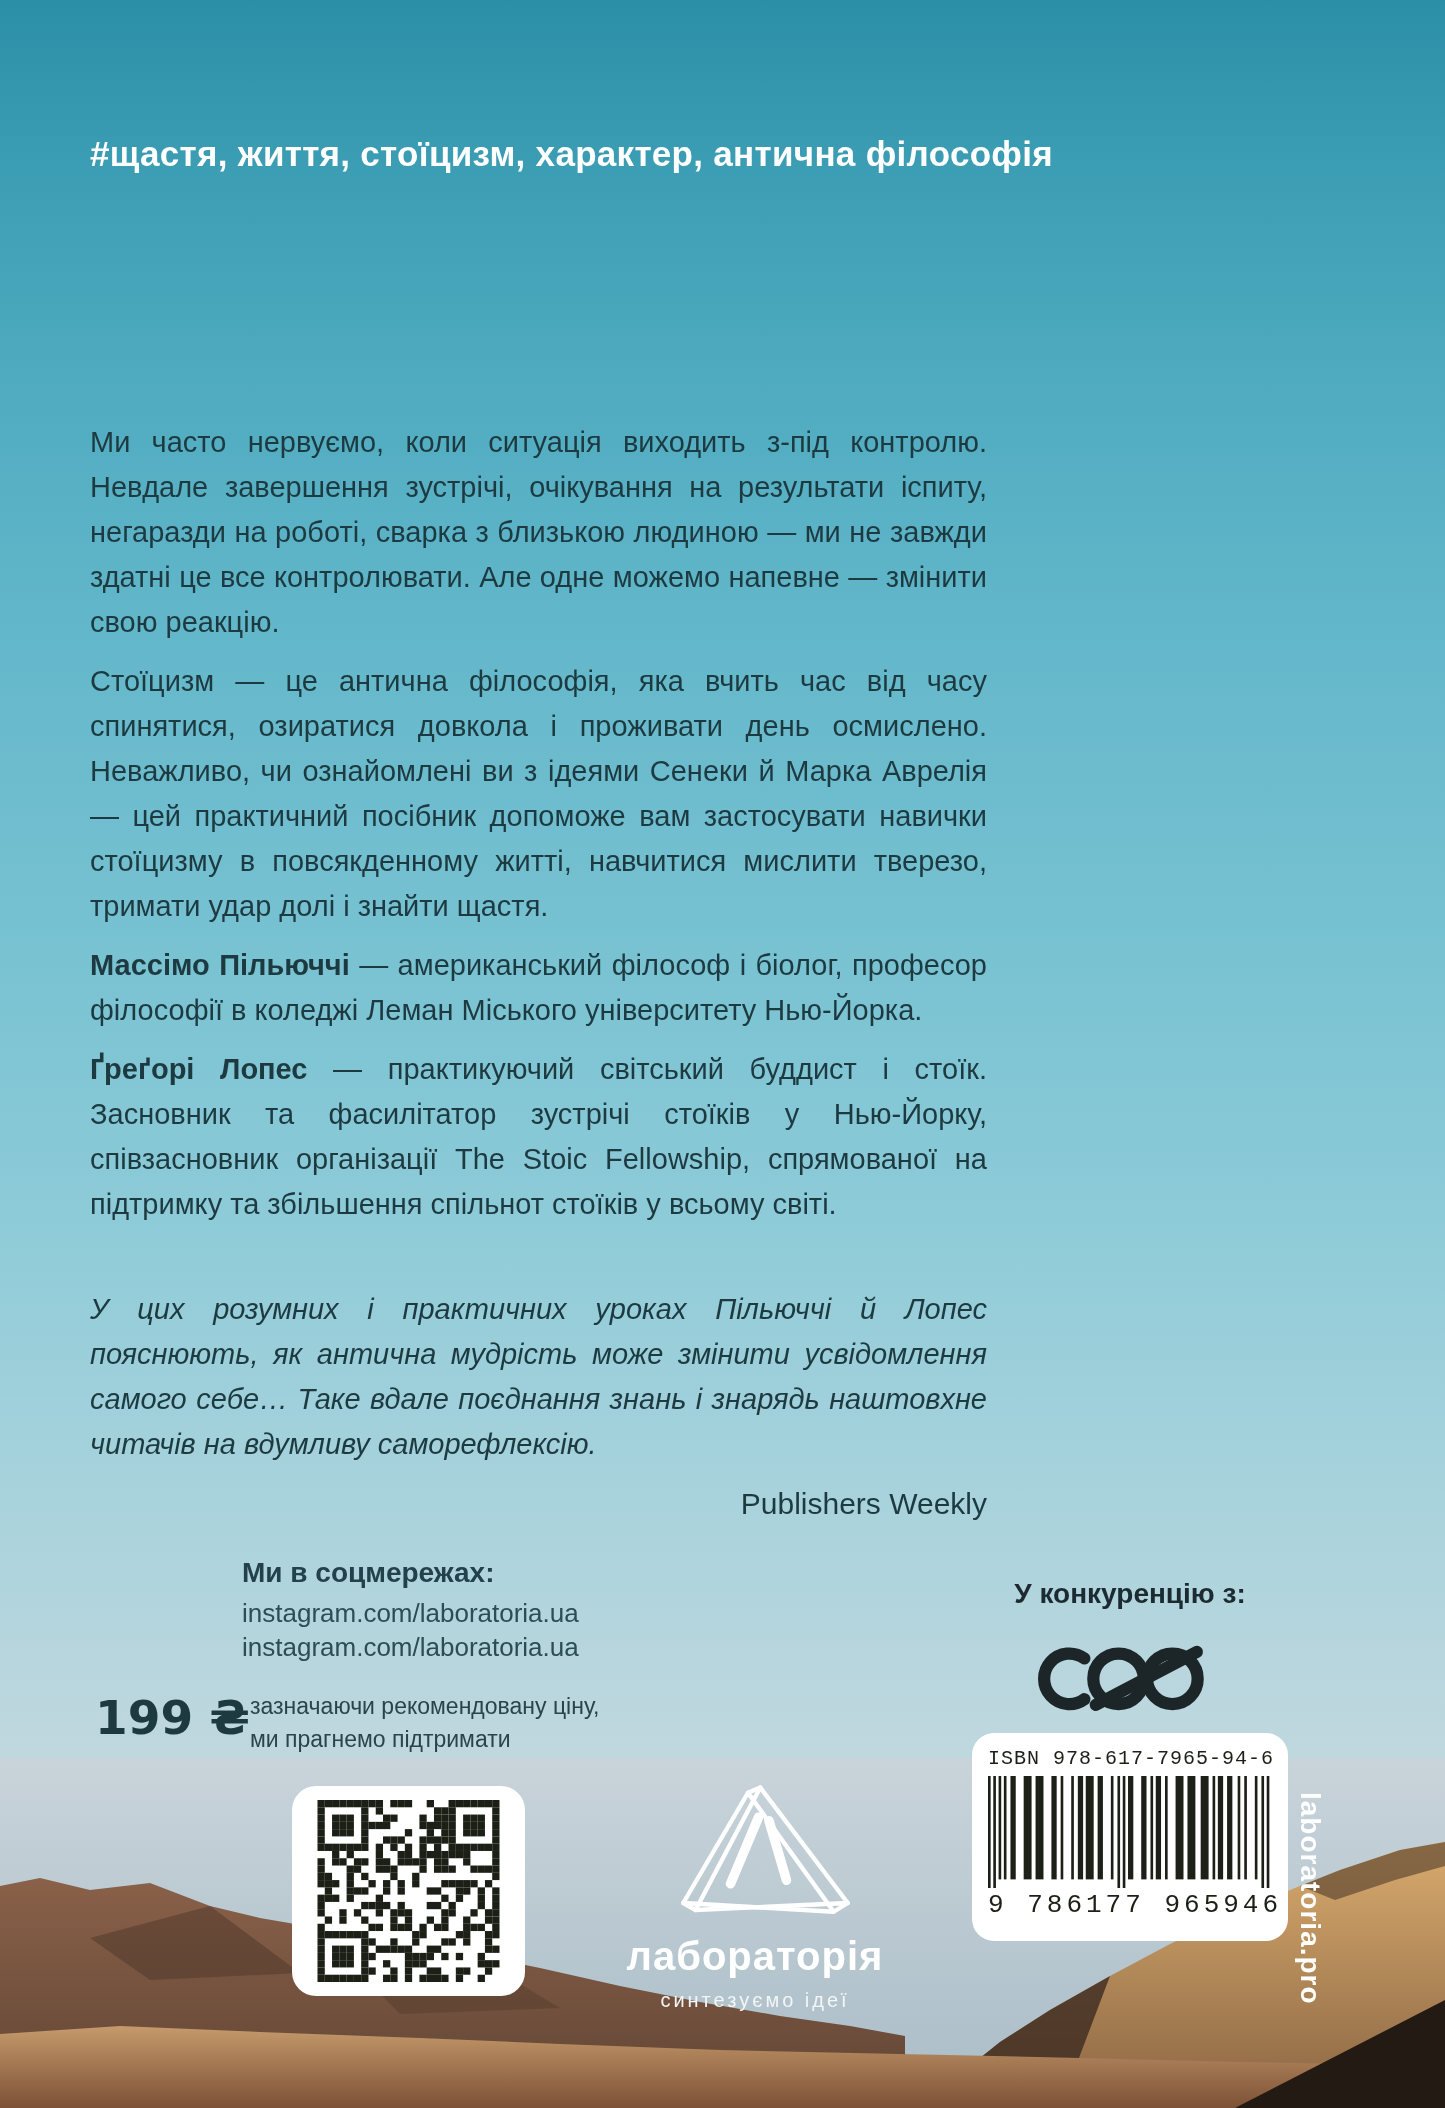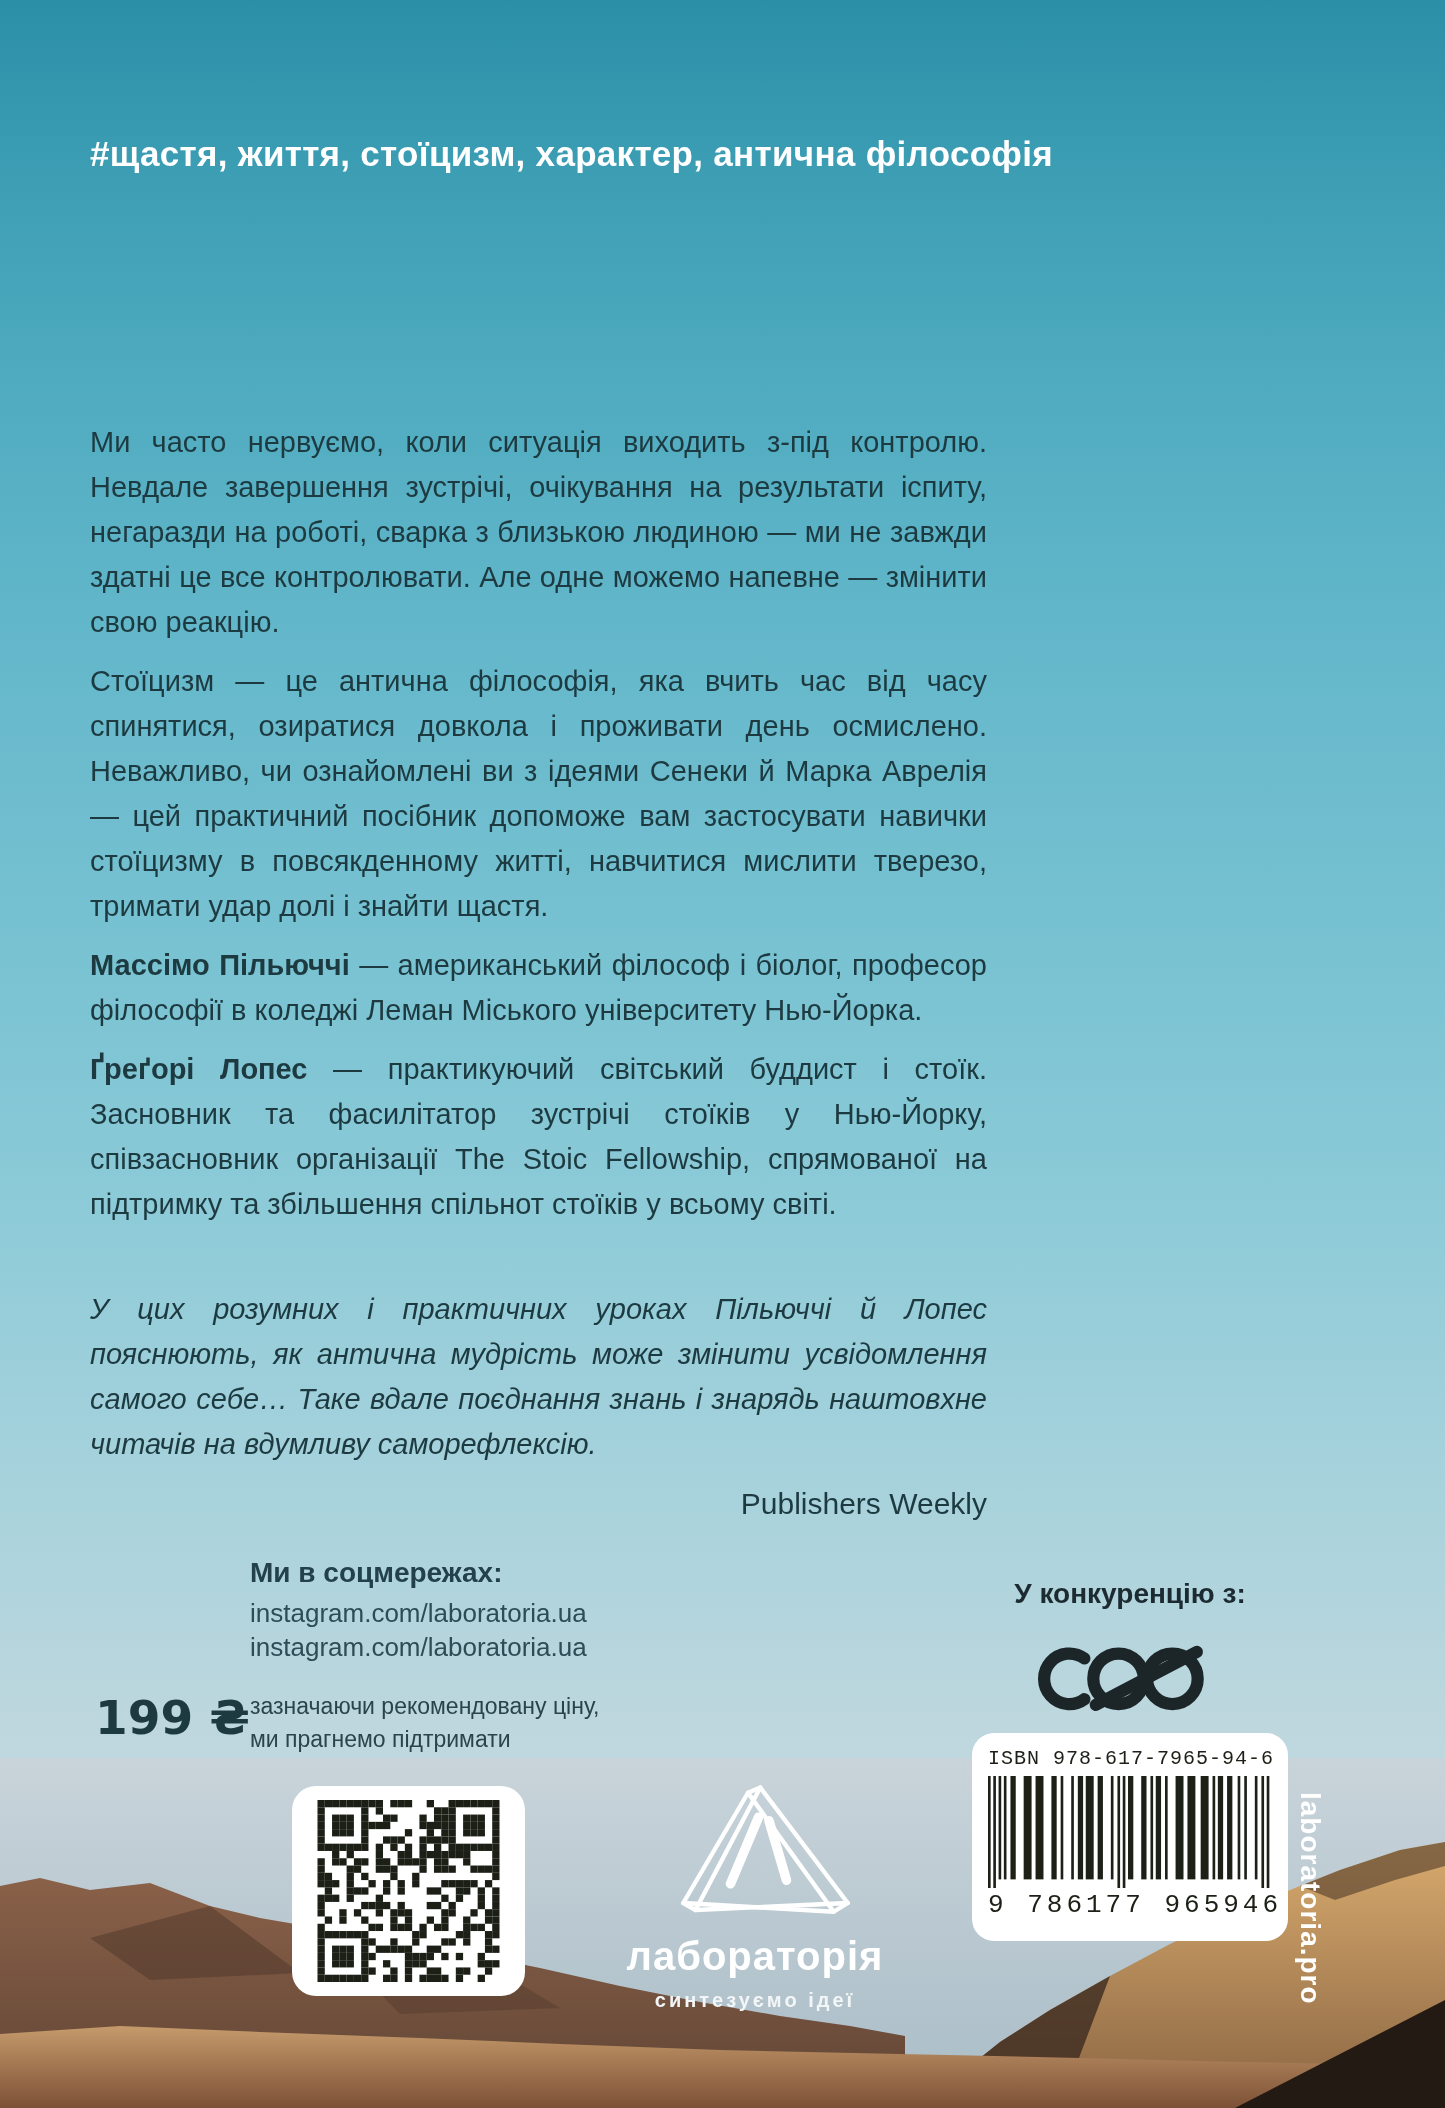--- a/index.html
+++ b/index.html
@@ -13,21 +13,21 @@
   .hashtag{left:90px;top:134px;font-size:35px;font-weight:700;color:#ffffff;
            letter-spacing:0.3px;}
   
   .content{left:90px;top:420px;width:897px;color:#1d3a41;font-size:29px;
            line-height:45px;}
   .content p{margin:0 0 14px 0;text-align:justify;}
   .content p.author .name{font-weight:700;}
   .content p.quote{font-style:italic;margin-top:60px;margin-bottom:14px;}
   .content p.source{text-align:right;font-style:normal;font-size:30px;}
   
-  .social{left:250px;top:1556px;color:#2c4d55;font-size:26px;line-height:34px;}
+  .social{left:242px;top:1556px;color:#2c4d55;font-size:26px;line-height:34px;}
   .social .head{font-weight:700;font-size:28px;color:#23414a;margin-bottom:6px;}
   
   .partner{left:965px;top:1578px;width:330px;text-align:center;color:#1c2b31;}
   .partner .head{font-weight:700;font-size:28px;}
   .partner svg{margin-top:16px;}
   .partner .cap{font-size:17px;letter-spacing:5px;color:#2a3c42;margin-top:0;}
   
   .price-amount{left:95px;top:1690px;font-size:47px;font-weight:700;color:#1d3a41;
         font-family:"DejaVu Sans","Liberation Sans",sans-serif;}
   .price-note{left:250px;top:1690px;width:460px;font-size:23px;line-height:33px;
@@ -40,21 +40,21 @@
   .ebook{left:60px;top:1843px;width:225px;text-align:right;color:#ffffff;
          font-weight:700;font-size:27px;line-height:37px;z-index:3;}
   .ebook span{display:block;}
   
   .qr-box{left:292px;top:1786px;width:205px;height:182px;background:#ffffff;
           border-radius:24px;padding:14px;z-index:3;}
   .qr-box svg{width:100%;height:100%;}
   
   .pub{left:620px;top:1778px;width:270px;text-align:center;color:#ffffff;z-index:3;}
   .pub .name{font-size:40px;font-weight:700;letter-spacing:1px;}
-  .pub .tag{font-size:20px;letter-spacing:3px;margin-top:10px;color:#f3f6f7;font-weight:bold;}
+  .pub .tag{font-size:20px;letter-spacing:3px;margin-top:10px;color:#f3f6f7;}
   
   .bc-box{left:972px;top:1733px;width:284px;height:180px;background:#ffffff;
           border-radius:22px;padding:14px 16px;z-index:3;color:#1c2016;}
   .bc-box .isbn{font-family:"Liberation Mono","DejaVu Sans Mono",monospace;
           font-size:20px;text-align:center;letter-spacing:1px;white-space:nowrap;}
   .bc-box svg{display:block;width:100%;height:112px;margin-top:6px;fill:#1d2016;}
   .bc-box .digits{font-family:"Liberation Mono","DejaVu Sans Mono",monospace;
           font-size:26px;letter-spacing:4px;text-align:center;margin-top:2px;
           white-space:nowrap;}
   

